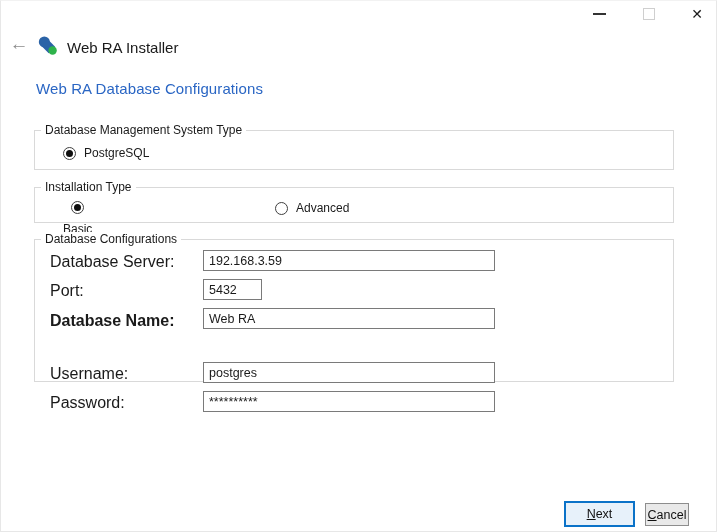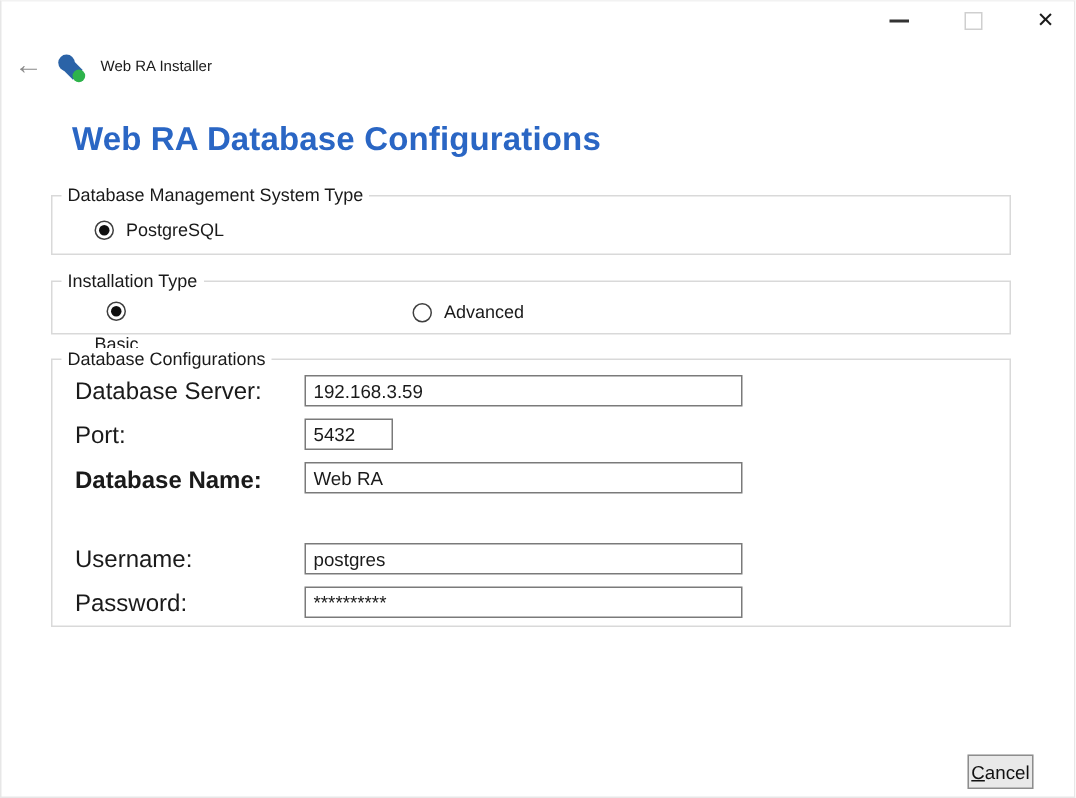--- a/index.html
+++ b/index.html
@@ -25,39 +25,39 @@
   .win-btn.maximize .glyph { width:12px; height:12px; border:1px solid #cfcfcf; background:#fff; }
   .win-btn.close { left:680px; font-size:14px; color:#1a1a1a; }
 
   
   .back-btn {
     position:absolute; left:5px; top:31px; width:26px; height:24px;
     background:none; border:none; font-size:19px; color:#8b8b8b; line-height:22px;
     text-align:center;
   }
   .app-logo { position:absolute; left:36px; top:34px; width:22px; height:22px; }
-  .app-title { position:absolute; left:66px; top:38px; font-size:10px; color:#1a1a1a; }
+  .app-title { position:absolute; left:66px; top:38px; font-size:15px; color:#1a1a1a; }
 
   .page-title {
-    position:absolute; left:47px; top:79px;
-    font-size:22px; font-weight:700; color:#2a66c4; letter-spacing:.1px;
+    position:absolute; left:35px; top:79px;
+    font-size:15px; font-weight:400; color:#2a66c4; letter-spacing:.1px;
   }
 
   
   .groupbox {
     position:absolute; left:33px; width:640px;
     border:1px solid #d9d9d9; background:#fff;
   }
   .groupbox .legend {
     position:absolute; top:-8px; left:6px;
     background:#fff; padding:0 4px; font-size:12px; color:#1a1a1a; white-space:nowrap;
   }
   .gb-dbms   { top:129px; height:40px;padding-left:28px; }
   .gb-install{ top:186px; height:36px; }
-  .gb-config { top:238px; height:179px; }
+  .gb-config { top:238px; height:143px; }
 
   
   .radio-row { position:absolute; display:flex; align-items:center; gap:8px; cursor:default; }
   .radio {
     width:13px; height:13px; border:1px solid #3f3f3f; border-radius:50%;
     display:flex; align-items:center; justify-content:center; background:#fff; flex:0 0 auto;
   }
   .radio.checked::after {
     content:""; width:7px; height:7px; border-radius:50%; background:#0f0f0f;
   }
@@ -148,19 +148,24 @@
     <span class="field-label" style="top:72px;font-weight:bold;">Database Name:</span>
     <input class="field-input w-wide" style="top: 68px;" type="text" value="Web RA">
 
     <span class="field-label" style="top:125px;">Username:</span>
     <input class="field-input w-wide" style="top: 122px;" type="text" value="postgres">
 
     <span class="field-label" style="top:154px;">Password:</span>
     <input class="field-input w-wide" style="top: 151px;" type="text" value="**********">
   </div>
 
+  <button class="btn btn-next">
+    <span>
+      <span class="u">N</span><span>ext</span>
+    </span>
+  </button>
   <button class="btn btn-cancel">
     <span>
       <span class="u">C</span><span>ancel</span>
     </span>
   </button>
 
 </div>
 
 </body></html>

